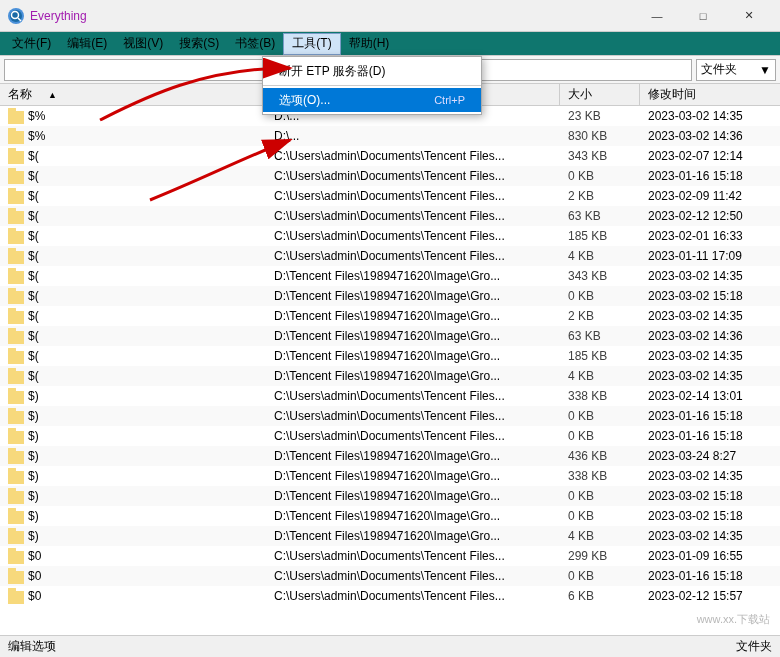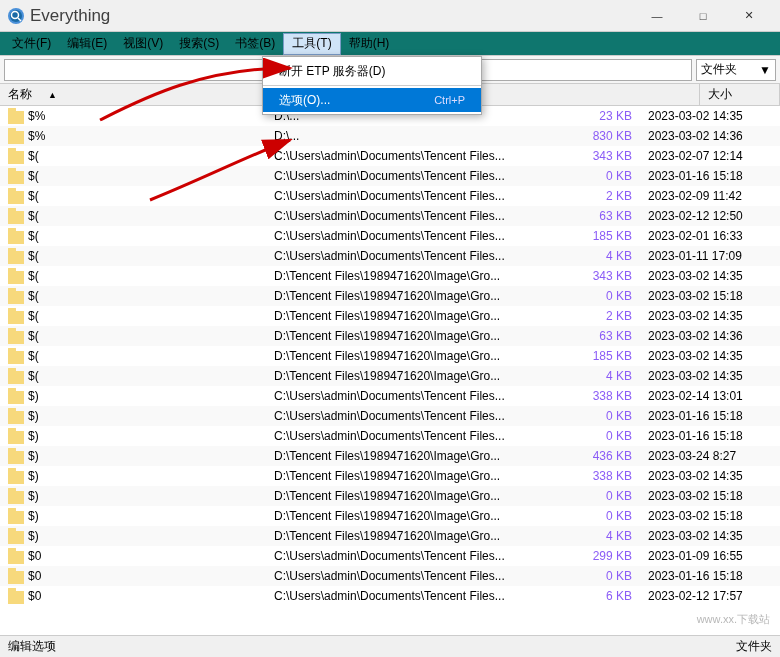--- a/index.html
+++ b/index.html
@@ -30,22 +30,22 @@
       border-radius: 50%;
       margin-right: 6px;
       display: flex;
       align-items: center;
       justify-content: center;
       font-size: 10px;
       color: white;
       font-weight: bold;
     }
     .title-text {
-      font-size: 17px;
-      color: #404040;
+      font-size: 12px;
+      color: #a21caf;
       flex: 1;
     }
     .title-controls {
       display: flex;
       gap: 0;
     }
     .title-btn {
       width: 46px;
       height: 32px;
       display: flex;
@@ -195,22 +195,22 @@
       flex: 1;
       padding: 0 8px;
       overflow: hidden;
       white-space: nowrap;
       text-overflow: ellipsis;
       color: #000;
     }
     .file-size {
       width: 80px;
       padding: 0 8px;
-      text-align: right;
-      color: #8b5cf6;
+      text-align: left;
+      color: #404040;
     }
     .file-date {
       width: 140px;
       padding: 0 8px;
       color: #000000;
     }
 
     
     .status-bar {
       position: absolute;
@@ -328,20 +328,23 @@
   <div class="col-name">
     <span>名称</span>
     <span style="font-size:9px;">▲</span>
   </div>
   <div class="col-path">
     
   </div>
   <div class="col-size">
     <span>大小</span>
   </div>
+  <div class="col-date">
+    <span>修改时间</span>
+  </div>
 </div>
 
 <div class="file-list" id="file-list">
     <div class="file-row">
       <div class="file-icon-folder" style="width: 16px; height: 13px; background: rgb(247, 217, 124); margin: 0px 4px 0px 8px; flex-shrink: 0; position: relative; top: 1px; display: inline-block;">
         <div style="position: absolute; top: -3px; left: 0px; width: 8px; height: 3px; background: rgb(247, 217, 124); border-radius: 1px 1px 0px 0px;"></div>
       </div>
       <div class="file-name">$%</div>
       <div class="file-path">D:\...</div>
       <div class="file-size">23 KB</div>
@@ -554,21 +557,21 @@
       <div class="file-size">0 KB</div>
       <div class="file-date">2023-01-16 15:18</div>
     </div>
     <div class="file-row">
       <div class="file-icon-folder" style="width: 16px; height: 13px; background: rgb(247, 217, 124); margin: 0px 4px 0px 8px; flex-shrink: 0; position: relative; top: 1px; display: inline-block;">
         <div style="position: absolute; top: -3px; left: 0px; width: 8px; height: 3px; background: rgb(247, 217, 124); border-radius: 1px 1px 0px 0px;"></div>
       </div>
       <div class="file-name">$0</div>
       <div class="file-path">C:\Users\admin\Documents\Tencent Files...</div>
       <div class="file-size">6 KB</div>
-      <div class="file-date">2023-02-12 17:57</div>
+      <div class="file-date">2023-02-12 15:57</div>
     </div>
   </div>
 
 <div class="status-bar">
   <span>编辑选项</span>
   <span>文件夹</span>
 </div>
 
 <div class="dropdown-menu">
   <div class="dropdown-item">

